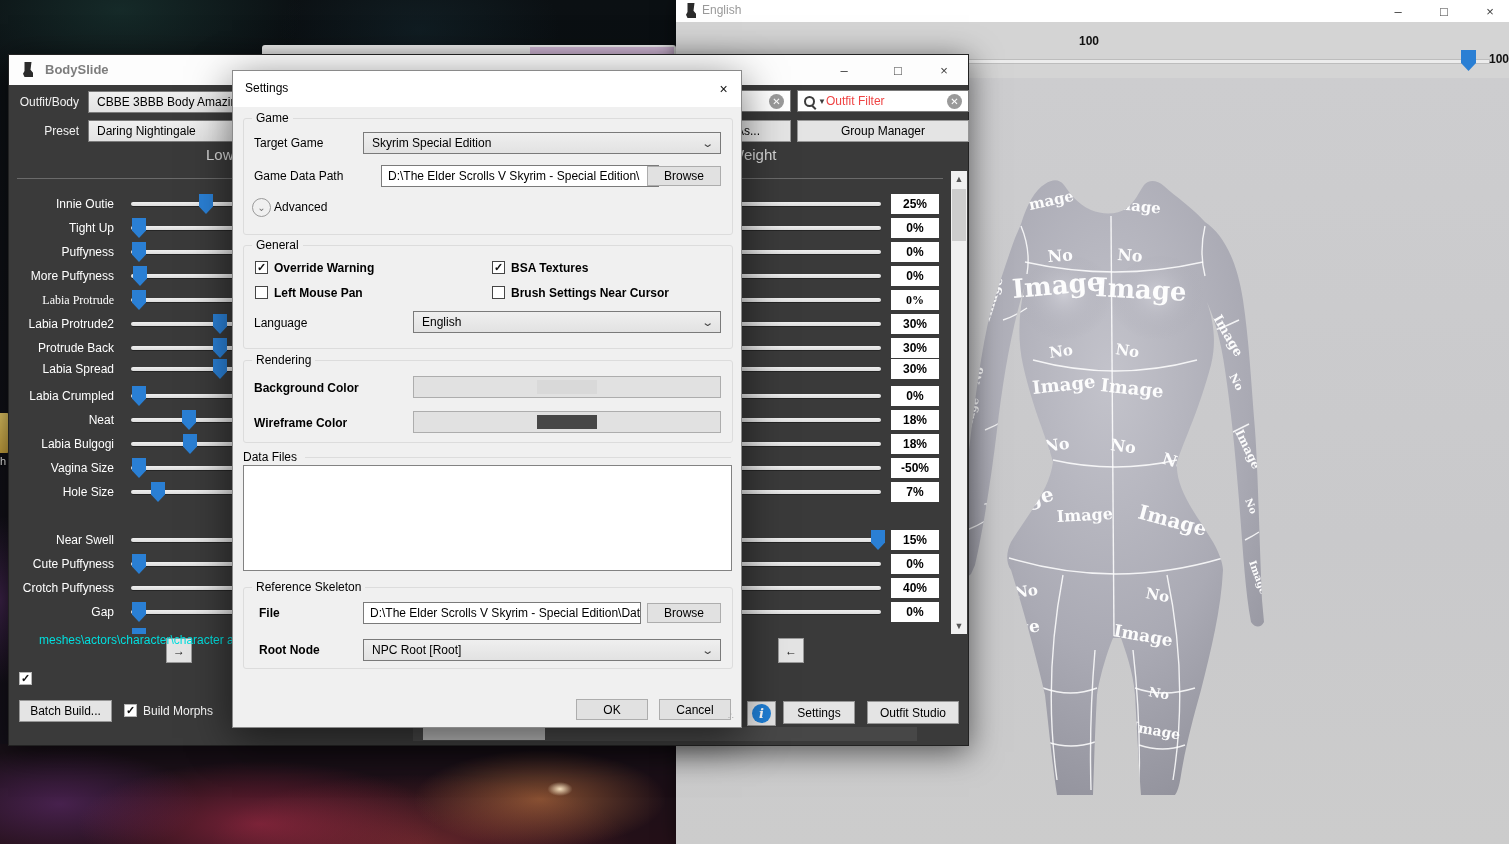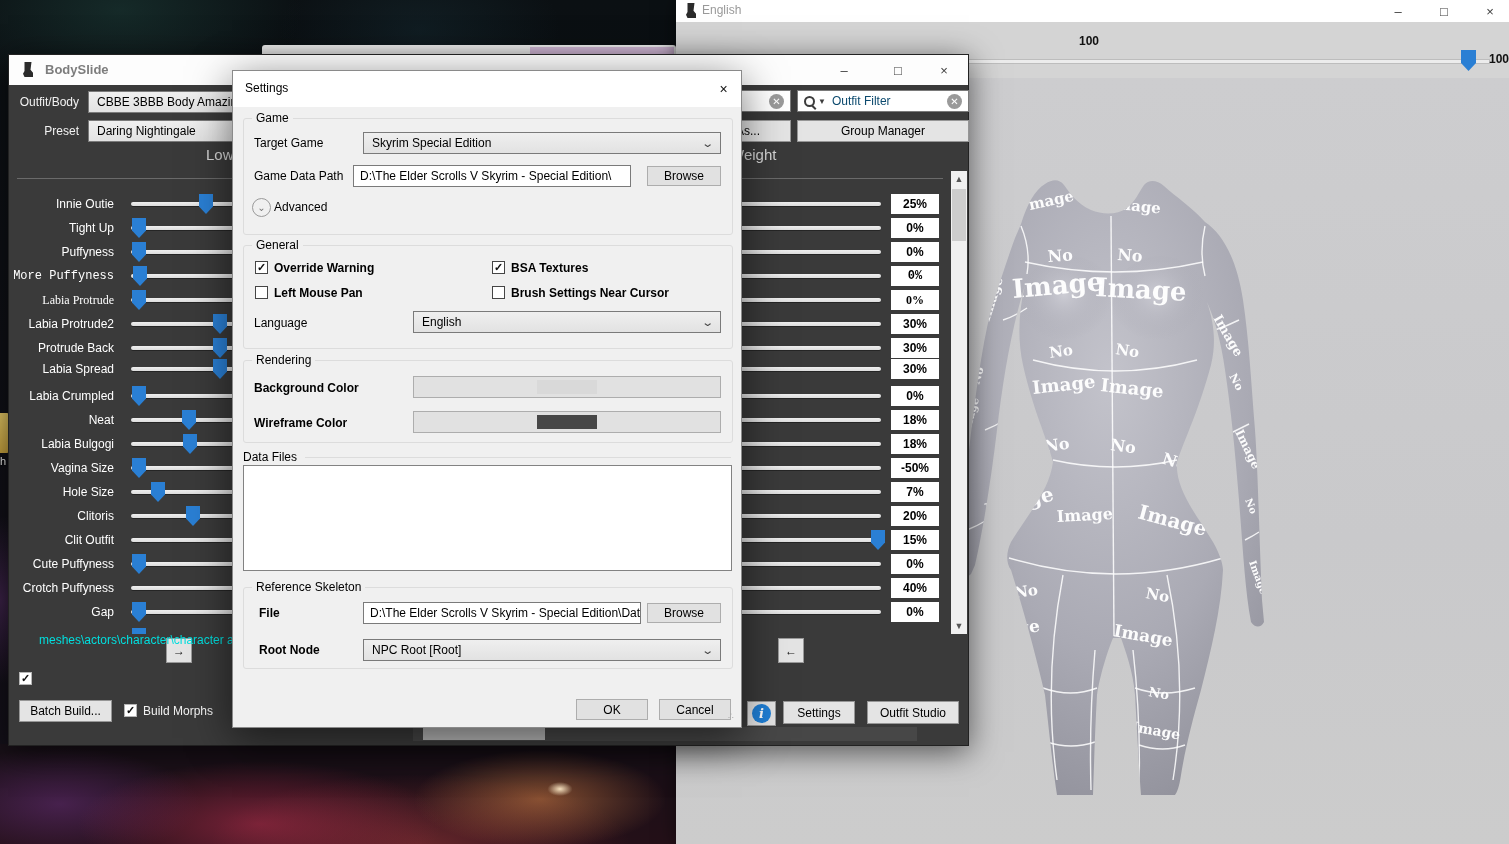--- a/index.html
+++ b/index.html
@@ -228,21 +228,21 @@
     <span>Daring Nightingale</span>
     <span class="chev">⌄</span>
   </div>
 
   <div class="abs tinput" style="left:666px;top:35px;width:116px;height:22px;">
     <span class="clear-x" style="margin-left:auto;">✕</span>
   </div>
   <div class="abs tinput" style="left:788px;top:35px;width:172px;height:22px;">
     <span class="mag"></span>
     <span class="magchev">▼</span>
-    <span style="margin-left:6px;color:#0c4a6e;">Outfit Filter</span>
+    <span style="color:#ef4444;">Outfit Filter</span>
     <span class="clear-x" style="margin-left:auto;">✕</span>
   </div>
   <div class="abs btn" style="left:666px;top:65px;width:116px;height:22px;">Save As...</div>
   <div class="abs btn" style="left:788px;top:65px;width:172px;height:22px;">Group Manager</div>
 
   <div class="abs hdr" style="left:197px;top:91px;">Low Weight</div>
   <div class="abs hdr" style="left:686px;top:91px;">High Weight</div>
   <div class="abs" style="left:8px;top:123px;width:926px;height:1px;background:#6a6a6a;"></div>
 
   <div id="rows" class="abs" style="left:0;top:0;width:959px;height:690px;">
@@ -263,21 +263,21 @@
     <div class="pctbox">0%</div>
   </div>
       <div class="abs" style="left: 0px; width: 959px; height: 24px; top: 185px;">
     <div class="row-label">Puffyness</div>
     <div class="track tleft" style="left:122px;width:213px;"></div>
     <div class="lthumb lt" style="left: 123px;"></div>
     <div class="track" style="left:632px;width:240px;"></div>
 
     <div class="pctbox">0%</div>
   </div>
-      <div class="abs" style="left: 0px; width: 959px; height: 24px; top: 209px; font-family: Liberation Mono, monospace;">
+      <div class="abs" style="left: 0px; width: 959px; height: 24px; top: 209px;">
     <div class="row-label">More Puffyness</div>
     <div class="track tleft" style="left:122px;width:213px;"></div>
     <div class="lthumb lt" style="left: 124px;"></div>
     <div class="track" style="left:632px;width:240px;"></div>
 
     <div class="pctbox">0%</div>
   </div>
       <div class="abs" style="left: 0px; width: 959px; height: 24px; top: 233px; font-family: Liberation Serif, serif;">
     <div class="row-label">Labia Protrude</div>
     <div class="track tleft" style="left:122px;width:213px;"></div>
@@ -343,30 +343,22 @@
     <div class="pctbox">-50%</div>
   </div>
       <div class="abs" style="left: 0px; width: 959px; height: 24px; top: 425px;">
     <div class="row-label">Hole Size</div>
     <div class="track tleft" style="left:122px;width:213px;"></div>
     <div class="lthumb lt" style="left: 142px;"></div>
     <div class="track" style="left:632px;width:240px;"></div>
 
     <div class="pctbox">7%</div>
   </div>
-      <div class="abs" style="left: 0px; width: 959px; height: 24px; top: 449px;">
-    <div class="row-label">Clitoris</div>
-    <div class="track tleft" style="left:122px;width:213px;"></div>
-    <div class="lthumb lt" style="left: 177px;"></div>
-    <div class="track" style="left:632px;width:240px;"></div>
-
-    <div class="pctbox">20%</div>
-  </div>
       <div class="abs" style="left: 0px; width: 959px; height: 24px; top: 473px;">
-    <div class="row-label">Clit Outfit</div>
+    <div class="row-label">Near Swell</div>
     <div class="track tleft" style="left:122px;width:213px;"></div>
 
     <div class="track" style="left:632px;width:240px;"></div>
     <div class="lthumb ht" style="left: 862px;"></div>
     <div class="pctbox">15%</div>
   </div>
       <div class="abs" style="left: 0px; width: 959px; height: 24px; top: 497px;">
     <div class="row-label">Cute Puffyness</div>
     <div class="track tleft" style="left:122px;width:213px;"></div>
     <div class="lthumb lt" style="left: 123px;"></div>
@@ -428,21 +420,21 @@
 
   <div class="gbox" style="left:10px;top:47px;width:488px;height:115px;">
     <div class="gleg">Game</div>
   </div>
   <div class="flabel" style="left:21px;top:65px;">Target Game</div>
   <div class="abs combo" style="left:130px;top:61px;width:358px;height:22px;">
     <span>Skyrim Special Edition</span>
     <span class="chev">⌄</span>
   </div>
   <div class="flabel" style="left:21px;top:98px;">Game Data Path</div>
-  <div class="abs tinput" style="left:120px;top:94px;width:278px;height:22px;">
+  <div class="abs tinput" style="left:148px;top:94px;width:278px;height:22px;">
     <span>D:\The Elder Scrolls V Skyrim - Special Edition\</span>
   </div>
   <div class="abs btn dlg" style="left:414px;top:95px;width:74px;height:20px;">Browse</div>
   <div class="abs" style="left:19px;top:127px;">
     <div id="adv-ico">⌄</div>
   </div>
   <div class="flabel" style="left:41px;top:129px;">Advanced</div>
 
   <div class="gbox" style="left:10px;top:174px;width:488px;height:102px;">
     <div class="gleg">General</div>

